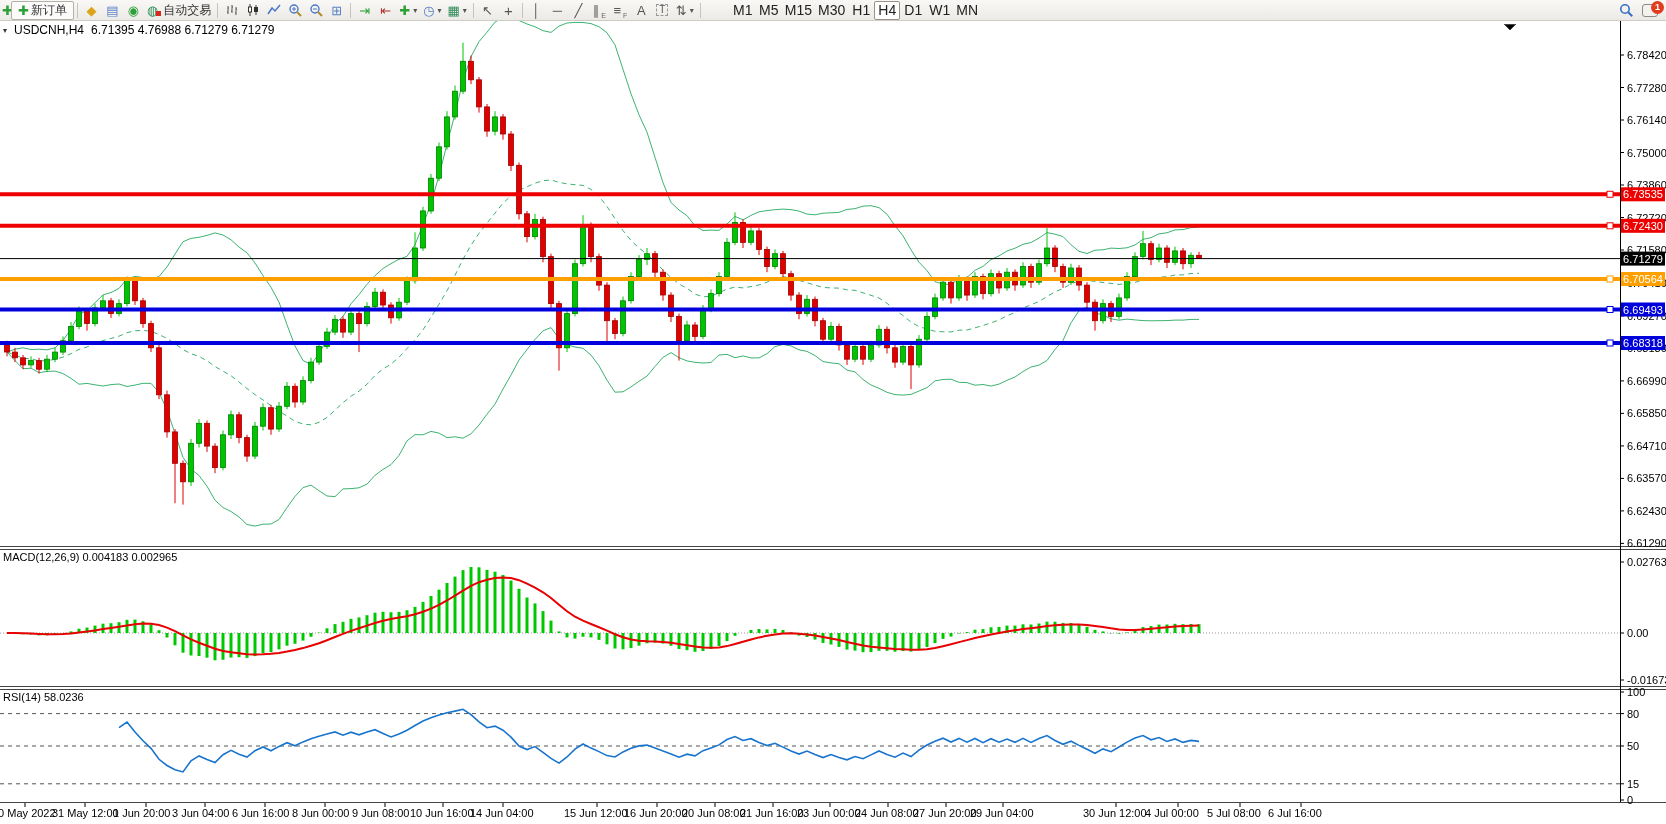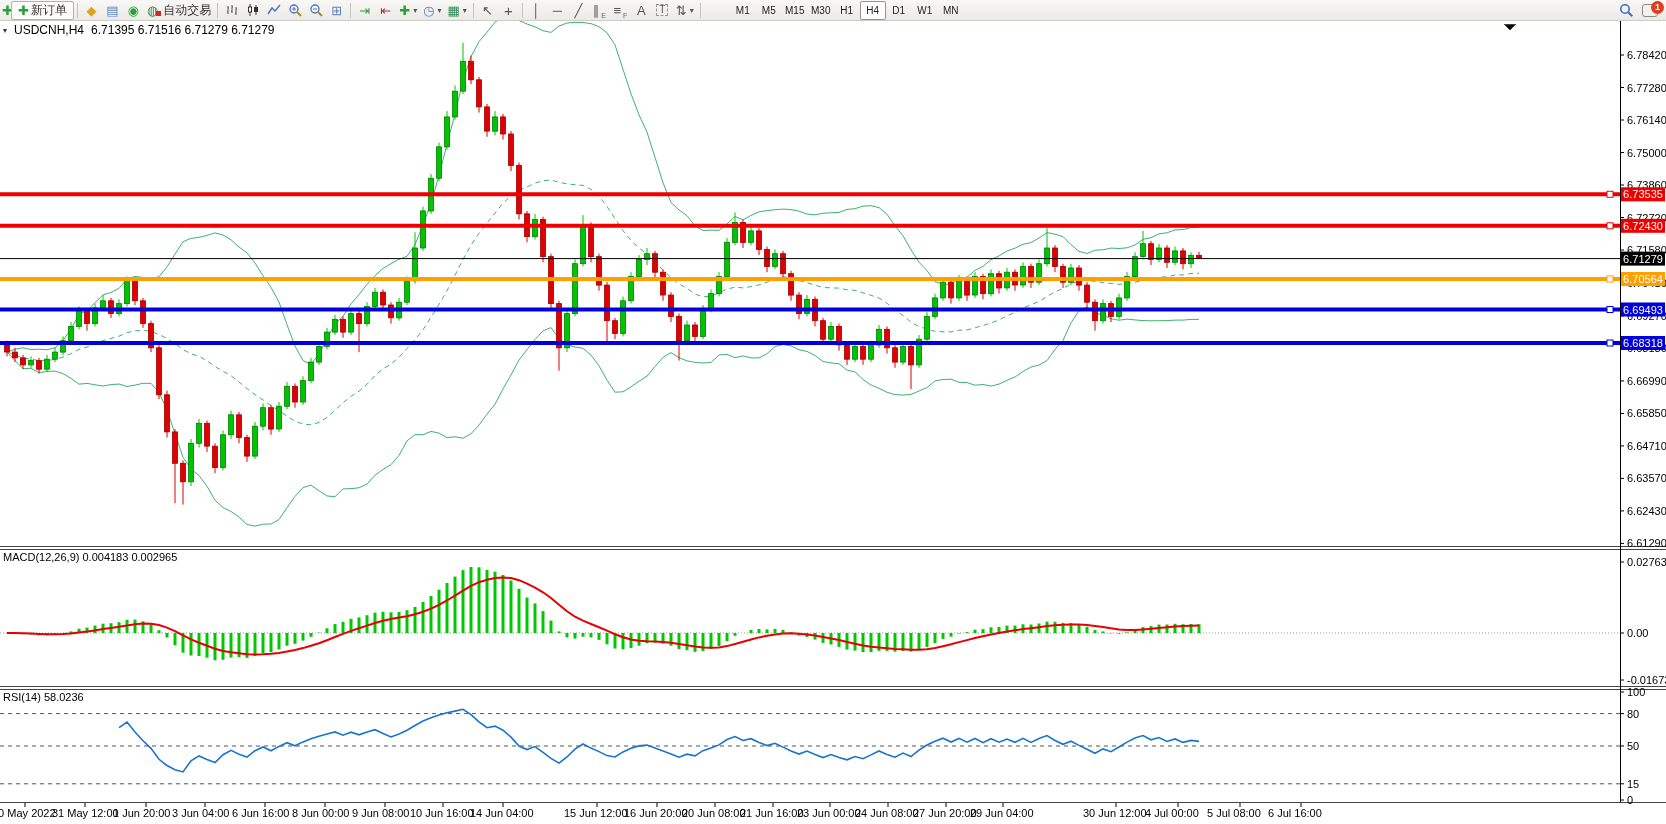--- a/index.html
+++ b/index.html
@@ -10,21 +10,21 @@
 #toolbar{position:absolute;left:0;top:0;width:1666px;height:21px;z-index:10;
   background:linear-gradient(#f9f8f6,#eceae6);border-bottom:1px solid #cfccc6;
   display:flex;align-items:center;padding:0 2px;font-size:12px;white-space:nowrap}
 .tbtn{display:inline-flex;align-items:center;justify-content:center;height:19px;min-width:21px;
   padding:0 2px;gap:2px;border:1px solid transparent;border-radius:2px;color:#333;cursor:default}
 .framed{border:1px solid #b4b1aa;background:#fcfbfa;padding:0 6px}
 .sep{width:1px;height:15px;background:#c7c4be;margin:0 3px;flex:0 0 auto}
 .glyph{font-size:13px;line-height:1}
 .caret{font-size:8px;color:#555;margin-left:1px}
 .sub{font-size:7px;color:#666;align-self:flex-end}
-.tf{min-width:26px;justify-content:center;font-size:10px;color:#222}
+.tf{min-width:26px;justify-content:center;font-size:14px;color:#222}
 .tf.active{border:1px solid #989489;background:#fff}
 #tf-group{display:flex;margin-left:26px}
 #right-icons{margin-left:auto;display:flex;align-items:center;gap:8px;padding-right:6px}
 #notif{position:relative;width:16px;height:13px;border:1px solid #8e8b85;border-radius:3px;background:#f3f2ef}
 #notif-badge{position:absolute;right:-7px;top:-4px;min-width:13px;height:13px;border-radius:7px;
   background:#e03c1e;color:#fff;font-size:9px;font-weight:bold;display:flex;align-items:center;justify-content:center;padding:0 2px}
 #title-overlay{position:absolute;left:3px;top:23px;z-index:3;font-size:12px;display:flex;align-items:center;gap:7px}
 #clip-icon{width:9px;overflow:hidden;display:inline-flex}
 .gold{color:#dca418}.blue{color:#5b82c8}.green{color:#2ea03a}.teal{color:#2e8b57}
 .red-dot{width:5px;height:5px;background:#d42a1e;display:inline-block;margin-left:-4px;margin-top:7px}
@@ -165,21 +165,21 @@
         </svg>
     <span id="notif">
           <span id="notif-badge">1</span>
         </span>
   </span>
 </div>
 
 <div id="title-overlay">
   <span style="font-size:8px;color:#333">▾</span>
   <span>USDCNH,H4</span>
-  <span>6.71395 6.71516 6.71279 6.71279</span>
+  <span>6.71395 4.76988 6.71279 6.71279</span>
 </div>
 
 <svg id="chart-svg" width="1666" height="824">
       <g fill="none" stroke="#3cb371" stroke-width="1">
         <polyline points="7.0,352.1 15.0,349.2 23.0,347.8 31.0,349.5 39.0,349.2 47.0,349.8 55.0,347.8 63.0,340.6 71.0,328.9 79.0,314.5 87.0,310.6 95.0,302.7 103.0,294.9 111.0,292.5 119.0,288.4 127.0,278.8 135.0,276.4 143.0,277.5 151.0,279.2 159.0,276.6 167.0,266.9 175.0,254.0 183.0,241.7 191.0,238.4 199.0,237.3 207.0,235.4 215.0,232.9 223.0,235.0 231.0,239.8 239.0,247.0 247.0,252.8 255.0,263.0 263.0,275.6 271.0,287.3 279.0,302.1 287.0,324.7 295.0,346.1 303.0,360.5 311.0,364.4 319.0,354.0 327.0,338.8 335.0,323.7 343.0,316.4 351.0,303.8 359.0,294.6 367.0,284.3 375.0,275.6 383.0,268.5 391.0,263.6 399.0,259.3 407.0,256.3 415.0,244.7 423.0,224.9 431.0,203.2 439.0,175.6 447.0,144.1 455.0,113.8 463.0,80.5 471.0,56.7 479.0,41.6 487.0,32.2 495.0,22.1 503.0,17.4 511.0,16.5 519.0,20.5 527.0,24.0 535.0,26.8 543.0,30.7 551.0,32.4 559.0,26.1 567.0,23.0 575.0,22.4 583.0,22.5 591.0,23.6 599.0,26.7 607.0,32.8 615.0,44.9 623.0,69.3 631.0,93.8 639.0,114.8 647.0,132.2 655.0,157.3 663.0,182.7 671.0,202.5 679.0,210.0 687.0,215.7 695.0,225.9 703.0,230.5 711.0,230.1 719.0,230.4 727.0,224.0 735.0,216.4 743.0,219.9 751.0,215.4 759.0,211.8 767.0,210.6 775.0,209.7 783.0,209.1 791.0,209.6 799.0,211.1 807.0,214.1 815.0,214.8 823.0,213.2 831.0,212.8 839.0,212.4 847.0,209.4 855.0,208.7 863.0,206.1 871.0,205.7 879.0,207.6 887.0,214.2 895.0,225.9 903.0,235.8 911.0,249.8 919.0,262.2 927.0,270.6 935.0,281.7 943.0,284.0 951.0,284.6 959.0,278.1 967.0,277.4 975.0,270.3 983.0,266.4 991.0,259.6 999.0,255.9 1007.0,251.0 1015.0,248.2 1023.0,244.3 1031.0,242.6 1039.0,238.0 1047.0,232.6 1055.0,234.2 1063.0,236.6 1071.0,244.7 1079.0,251.4 1087.0,253.5 1095.0,250.2 1103.0,249.8 1111.0,248.1 1119.0,248.5 1127.0,247.8 1135.0,245.0 1143.0,239.3 1151.0,237.7 1159.0,233.8 1167.0,232.8 1175.0,229.9 1183.0,229.6 1191.0,227.6 1199.0,227.1"></polyline>
         <polyline points="7.0,352.1 15.0,360.6 23.0,368.7 31.0,368.2 39.0,372.7 47.0,371.4 55.0,371.1 63.0,373.6 71.0,378.4 79.0,384.2 87.0,383.4 95.0,384.8 103.0,386.0 111.0,384.6 119.0,384.0 127.0,386.5 135.0,385.1 143.0,383.3 151.0,383.4 159.0,392.3 167.0,410.0 175.0,433.4 183.0,457.4 191.0,469.0 199.0,475.5 207.0,486.2 215.0,500.2 223.0,507.5 231.0,511.5 239.0,517.0 247.0,524.5 255.0,526.1 263.0,524.2 271.0,524.0 279.0,519.5 287.0,507.6 295.0,496.4 303.0,487.6 311.0,485.1 319.0,490.7 327.0,496.0 335.0,496.6 343.0,488.9 351.0,488.6 359.0,487.8 367.0,484.1 375.0,475.3 383.0,469.4 391.0,464.6 399.0,455.4 407.0,440.9 415.0,434.6 423.0,434.8 431.0,431.4 439.0,433.1 447.0,437.6 455.0,436.8 463.0,438.2 471.0,433.8 479.0,425.0 487.0,414.2 495.0,404.1 503.0,389.0 511.0,375.0 519.0,360.0 527.0,349.6 535.0,339.5 543.0,330.8 551.0,327.6 559.0,338.5 567.0,344.9 575.0,347.0 583.0,348.3 591.0,355.1 599.0,365.8 607.0,380.2 615.0,392.2 623.0,391.8 631.0,386.9 639.0,381.3 647.0,376.1 655.0,366.5 663.0,357.3 671.0,352.6 679.0,357.7 687.0,360.9 695.0,362.3 703.0,363.0 711.0,362.5 719.0,355.0 727.0,354.3 735.0,357.7 743.0,355.9 751.0,357.9 759.0,357.9 767.0,353.7 775.0,346.6 783.0,344.5 791.0,345.9 799.0,349.8 807.0,351.4 815.0,355.5 823.0,361.5 831.0,362.9 839.0,363.8 847.0,370.1 855.0,371.9 863.0,379.5 871.0,385.0 879.0,388.3 887.0,392.3 895.0,394.6 903.0,395.1 911.0,394.4 919.0,391.0 927.0,387.6 935.0,380.9 943.0,379.5 951.0,379.2 959.0,382.3 967.0,382.6 975.0,385.2 983.0,384.5 991.0,386.1 999.0,384.1 1007.0,380.3 1015.0,377.0 1023.0,371.6 1031.0,367.0 1039.0,365.1 1047.0,360.5 1055.0,349.4 1063.0,340.5 1071.0,322.8 1079.0,310.7 1087.0,307.1 1095.0,312.7 1103.0,315.2 1111.0,318.8 1119.0,320.2 1127.0,319.1 1135.0,319.9 1143.0,320.6 1151.0,320.8 1159.0,320.7 1167.0,320.6 1175.0,320.1 1183.0,320.1 1191.0,319.4 1199.0,319.4"></polyline>
         <polyline points="7.0,352.1 15.0,354.9 23.0,358.3 31.0,358.8 39.0,360.9 47.0,360.6 55.0,359.4 63.0,357.1 71.0,353.7 79.0,349.4 87.0,347.0 95.0,343.8 103.0,340.5 111.0,338.5 119.0,336.2 127.0,332.7 135.0,330.8 143.0,330.4 151.0,331.3 159.0,334.5 167.0,338.5 175.0,343.7 183.0,349.6 191.0,353.7 199.0,356.4 207.0,360.8 215.0,366.5 223.0,371.2 231.0,375.7 239.0,382.0 247.0,388.6 255.0,394.6 263.0,399.9 271.0,405.7 279.0,410.8 287.0,416.2 295.0,421.2 303.0,424.1 311.0,424.8 319.0,422.4 327.0,417.4 335.0,410.2 343.0,402.7 351.0,396.2 359.0,391.2 367.0,384.2 375.0,375.5 383.0,369.0 391.0,364.1 399.0,357.3 407.0,348.6 415.0,339.7 423.0,329.8 431.0,317.3 439.0,304.3 447.0,290.8 455.0,275.3 463.0,259.3 471.0,245.2 479.0,233.3 487.0,223.2 495.0,213.1 503.0,203.2 511.0,195.8 519.0,190.3 527.0,186.8 535.0,183.2 543.0,180.7 551.0,180.0 559.0,182.3 567.0,183.9 575.0,184.7 583.0,185.4 591.0,189.4 599.0,196.3 607.0,206.5 615.0,218.6 623.0,230.6 631.0,240.4 639.0,248.0 647.0,254.1 655.0,261.9 663.0,270.0 671.0,277.5 679.0,283.9 687.0,288.3 695.0,294.1 703.0,296.8 711.0,296.3 719.0,292.7 727.0,289.1 735.0,287.1 743.0,287.9 751.0,286.6 759.0,284.9 767.0,282.2 775.0,278.2 783.0,276.8 791.0,277.7 799.0,280.4 807.0,282.7 815.0,285.1 823.0,287.4 831.0,287.9 839.0,288.1 847.0,289.8 855.0,290.3 863.0,292.8 871.0,295.3 879.0,298.0 887.0,303.3 895.0,310.2 903.0,315.4 911.0,322.1 919.0,326.6 927.0,329.1 935.0,331.3 943.0,331.8 951.0,331.9 959.0,330.2 967.0,330.0 975.0,327.8 983.0,325.5 991.0,322.9 999.0,320.0 1007.0,315.7 1015.0,312.6 1023.0,308.0 1031.0,304.8 1039.0,301.5 1047.0,296.6 1055.0,291.8 1063.0,288.6 1071.0,283.7 1079.0,281.0 1087.0,280.3 1095.0,281.4 1103.0,282.5 1111.0,283.4 1119.0,284.4 1127.0,283.4 1135.0,282.4 1143.0,279.9 1151.0,279.2 1159.0,277.2 1167.0,276.7 1175.0,275.0 1183.0,274.9 1191.0,273.5 1199.0,273.3" stroke-dasharray="5,4"></polyline>
       </g>
       <g>
         <line x1="7" y1="340.7" x2="7" y2="356.4" stroke="#e00000" stroke-width="1"></line>

